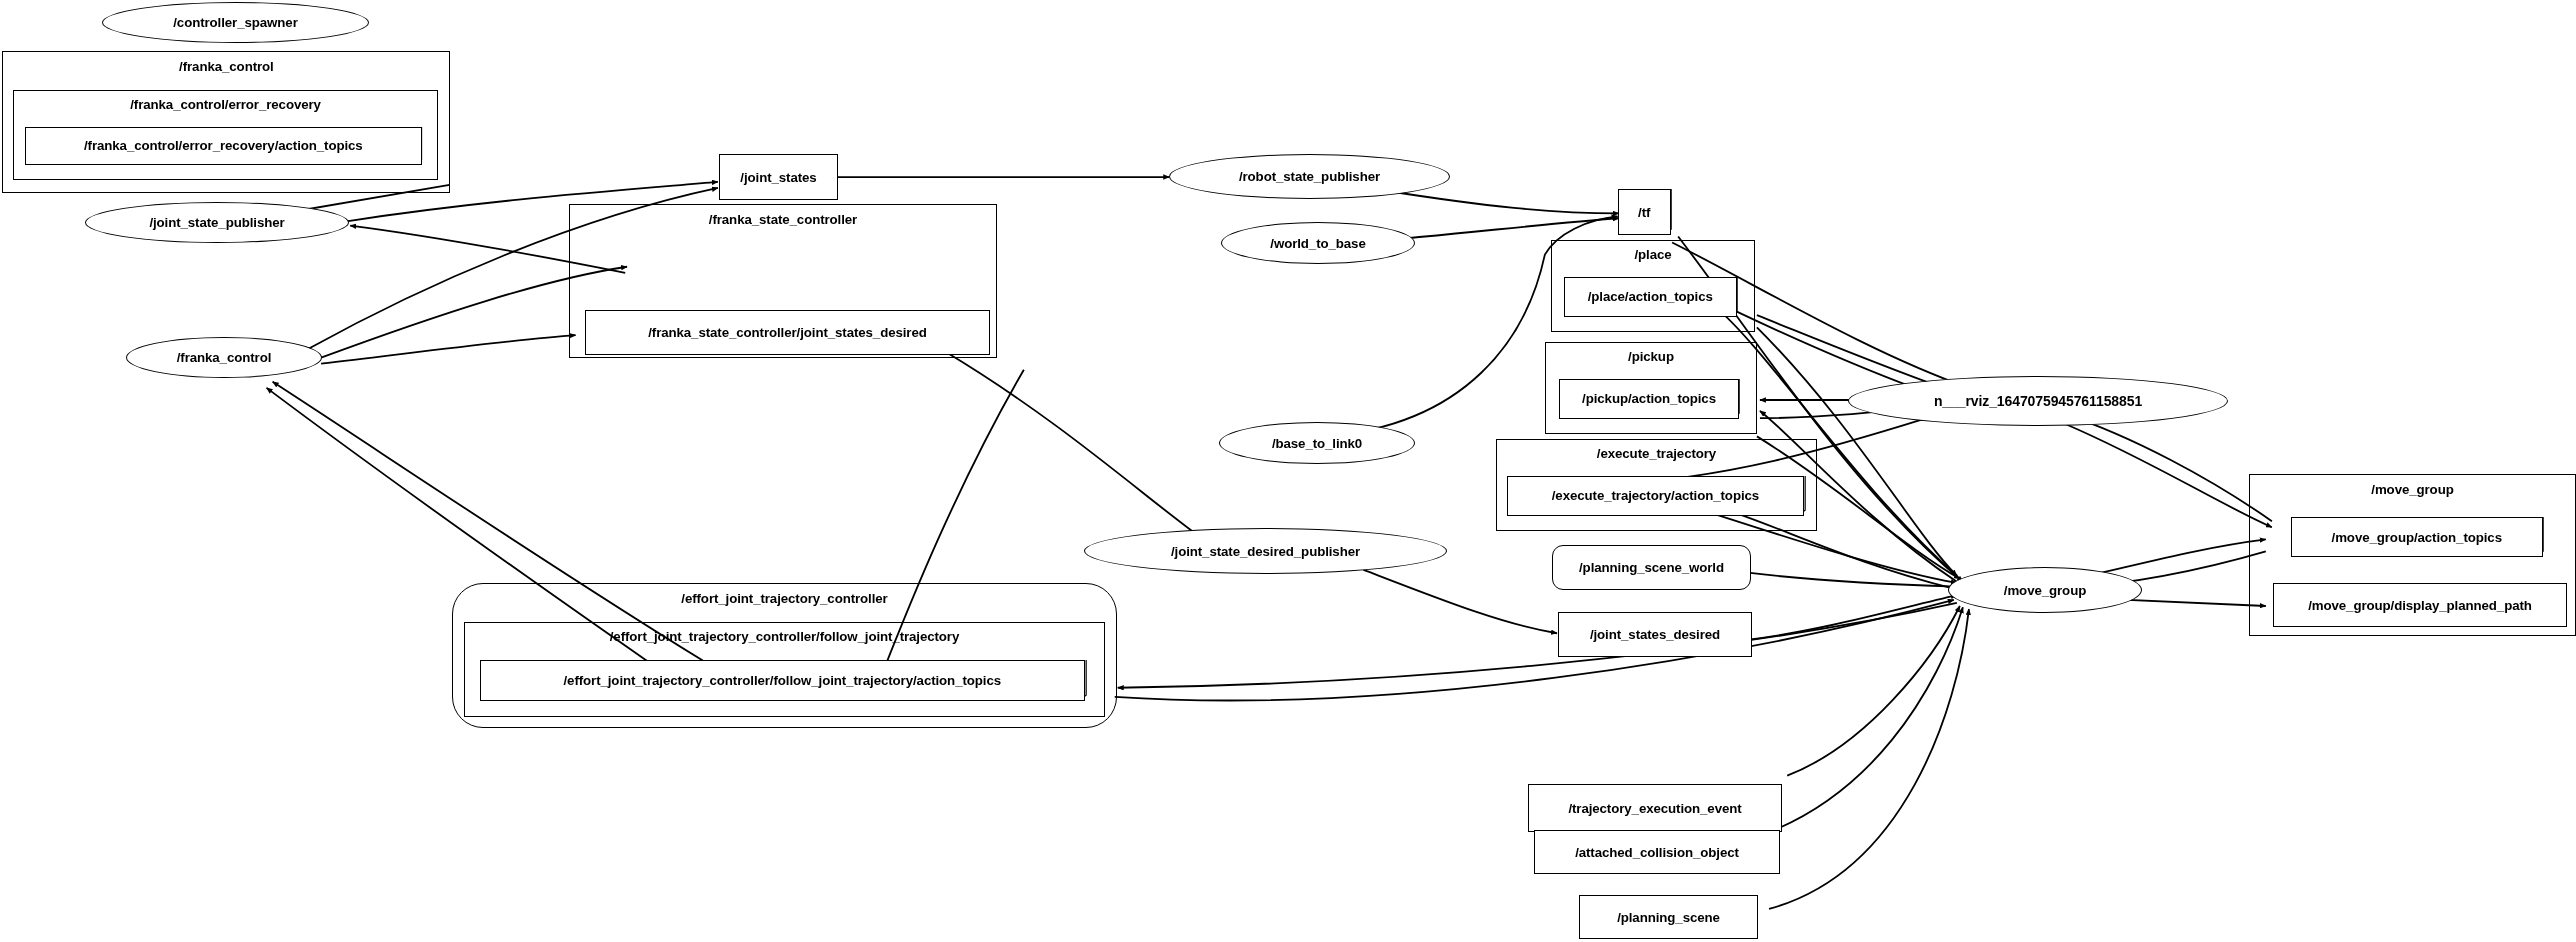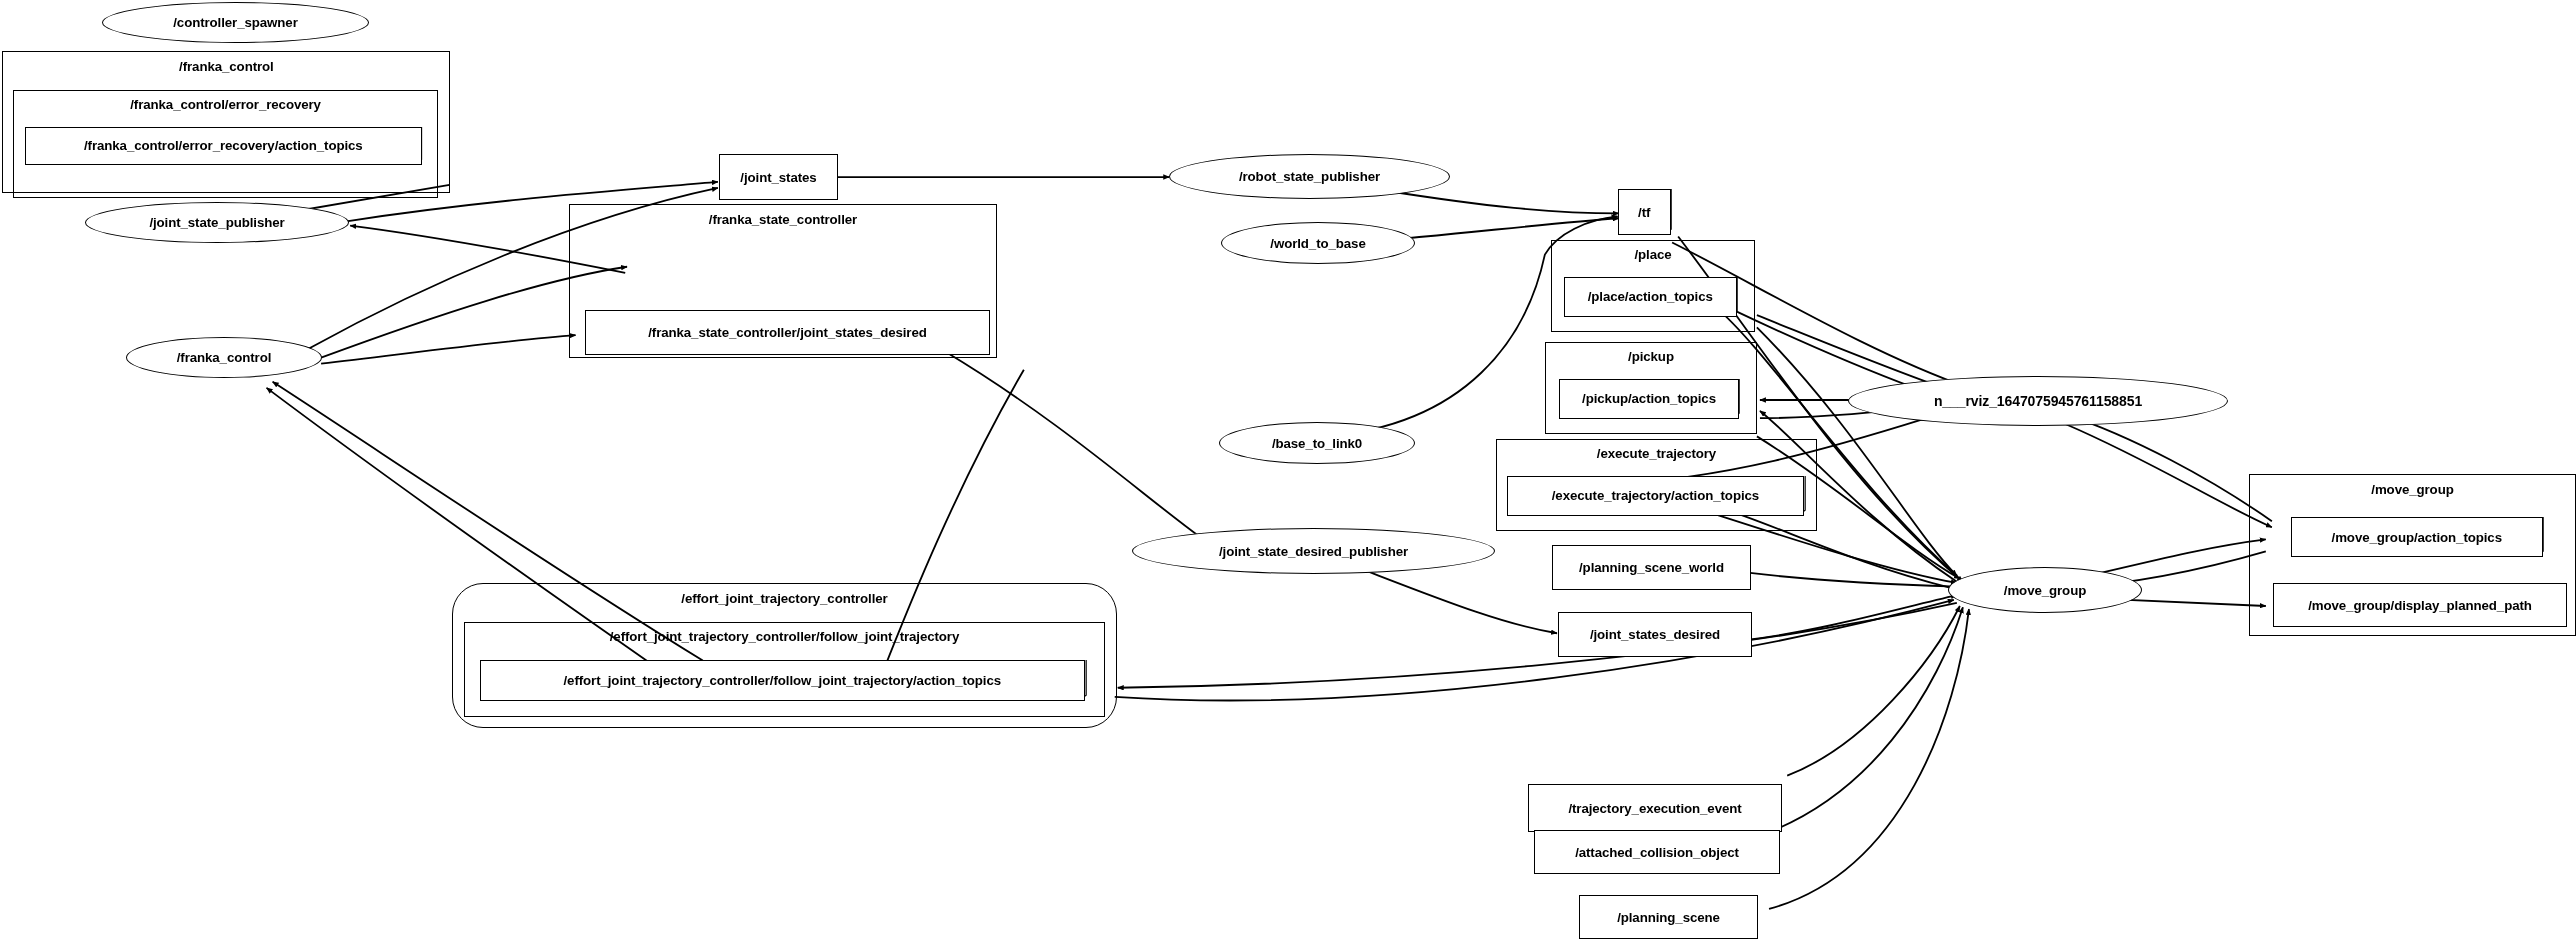--- a/index.html
+++ b/index.html
@@ -200,21 +200,21 @@
 
   <div class="nodes-layer">
 
     <div class="gnode ellipsenode" style="left:102px; top:2.4px; width:267px; height:41px; font-size:13.3px;">
       <span class="lbl">/controller_spawner</span>
     </div>
 
     <div class="gnode cluster" style="left:2.4px; top:51px; width:448px; height:142px;">
       <div class="cluster-label" style="top:7.3px; font-size:13.3px;">/franka_control</div>
 
-      <div class="gnode cluster" style="left:9.7px; top:38px; width:425px; height:108px;padding-left:44px;">
+      <div class="gnode cluster" style="left:9.7px; top:38px; width:425px; height:90px;padding-left:44px;">
         <div class="cluster-label" style="top:6px; font-size:13.3px;">/franka_control/error_recovery</div>
 
         <div class="gnode box3d" style="left:11px; top:31.5px; width:402px; height:42px; font-size:13.3px;">
           <svg class="b3-top" viewBox="0 0 664 70" preserveAspectRatio="none">
             <polygon points="1,1 645,1 655,-6 11,-6" fill="#fff" stroke="#000" stroke-width="2"></polygon>
             <polygon points="645,1 645,61 655,54 655,-6" fill="#fff" stroke="#000" stroke-width="2"></polygon>
           </svg>
           <div class="b3-face"></div>
           <div class="b3-text lbl">/franka_control/error_recovery/action_topics</div>
         </div>
@@ -290,21 +290,21 @@
       <div class="gnode box3d" style="left:9.7px; top:31.5px; width:303px; height:44px; font-size:13.3px;">
         <svg class="b3-top" viewBox="0 0 500 72" preserveAspectRatio="none">
           <polygon points="1,1 482,1 492,-6 11,-6" fill="#fff" stroke="#000" stroke-width="2"></polygon>
           <polygon points="482,1 482,63 492,56 492,-6" fill="#fff" stroke="#000" stroke-width="2"></polygon>
         </svg>
         <div class="b3-face"></div>
         <div class="b3-text lbl">/execute_trajectory/action_topics</div>
       </div>
     </div>
 
-    <div class="gnode boxnode" style="left:1552px; top:545px; width:199px; height:45px; font-size:13.3px;">
+    <div class="gnode boxnode" style="left:1552px; top:545px; width:199px; height:45px; font-size:13.3px;border-radius:11px;">
       <span class="lbl">/planning_scene_world</span>
     </div>
 
     <div class="gnode boxnode" style="left:1558px; top:612px; width:194px; height:45px; font-size:13.3px;">
       <span class="lbl">/joint_states_desired</span>
     </div>
 
     <div class="gnode ellipsenode" style="left:1848px; top:376px; width:380px; height:50px; font-size:14px;">
       <span class="lbl">n___rviz_1647075945761158851</span>
     </div>
@@ -321,21 +321,21 @@
           <polygon points="406,1 406,63 416,56 416,-6" fill="#fff" stroke="#000" stroke-width="2"></polygon>
         </svg>
         <div class="b3-face"></div>
         <div class="b3-text lbl">/move_group/action_topics</div>
       </div>
       <div class="gnode boxnode" style="left:23px; top:108px; width:294px; height:44px; font-size:13.3px;">
         <span class="lbl">/move_group/display_planned_path</span>
       </div>
     </div>
 
-    <div class="gnode ellipsenode" style="left:1132px; top:528px; width:363px; height:46px; font-size:13.3px;">
+    <div class="gnode ellipsenode" style="left:1084px; top:528px; width:363px; height:46px; font-size:13.3px;">
       <span class="lbl">/joint_state_desired_publisher</span>
     </div>
 
     <div class="gnode cluster" style="left:452px; top:583px; width:665px; height:145px;border-radius:31px;">
       <div class="cluster-label" style="top:7.3px; font-size:13.3px;">/effort_joint_trajectory_controller</div>
       <div class="gnode cluster" style="left:11px; top:38px; width:641px; height:95px;">
         <div class="cluster-label" style="top:6px; font-size:13.3px;">/effort_joint_trajectory_controller/follow_joint_trajectory</div>
         <div class="gnode box3d" style="left:14.5px; top:33px; width:611px; height:45px; font-size:13.3px;">
           <svg class="b3-top" viewBox="0 0 1008 74" preserveAspectRatio="none">
             <polygon points="1,1 990,1 1000,-6 11,-6" fill="#fff" stroke="#000" stroke-width="2"></polygon>

